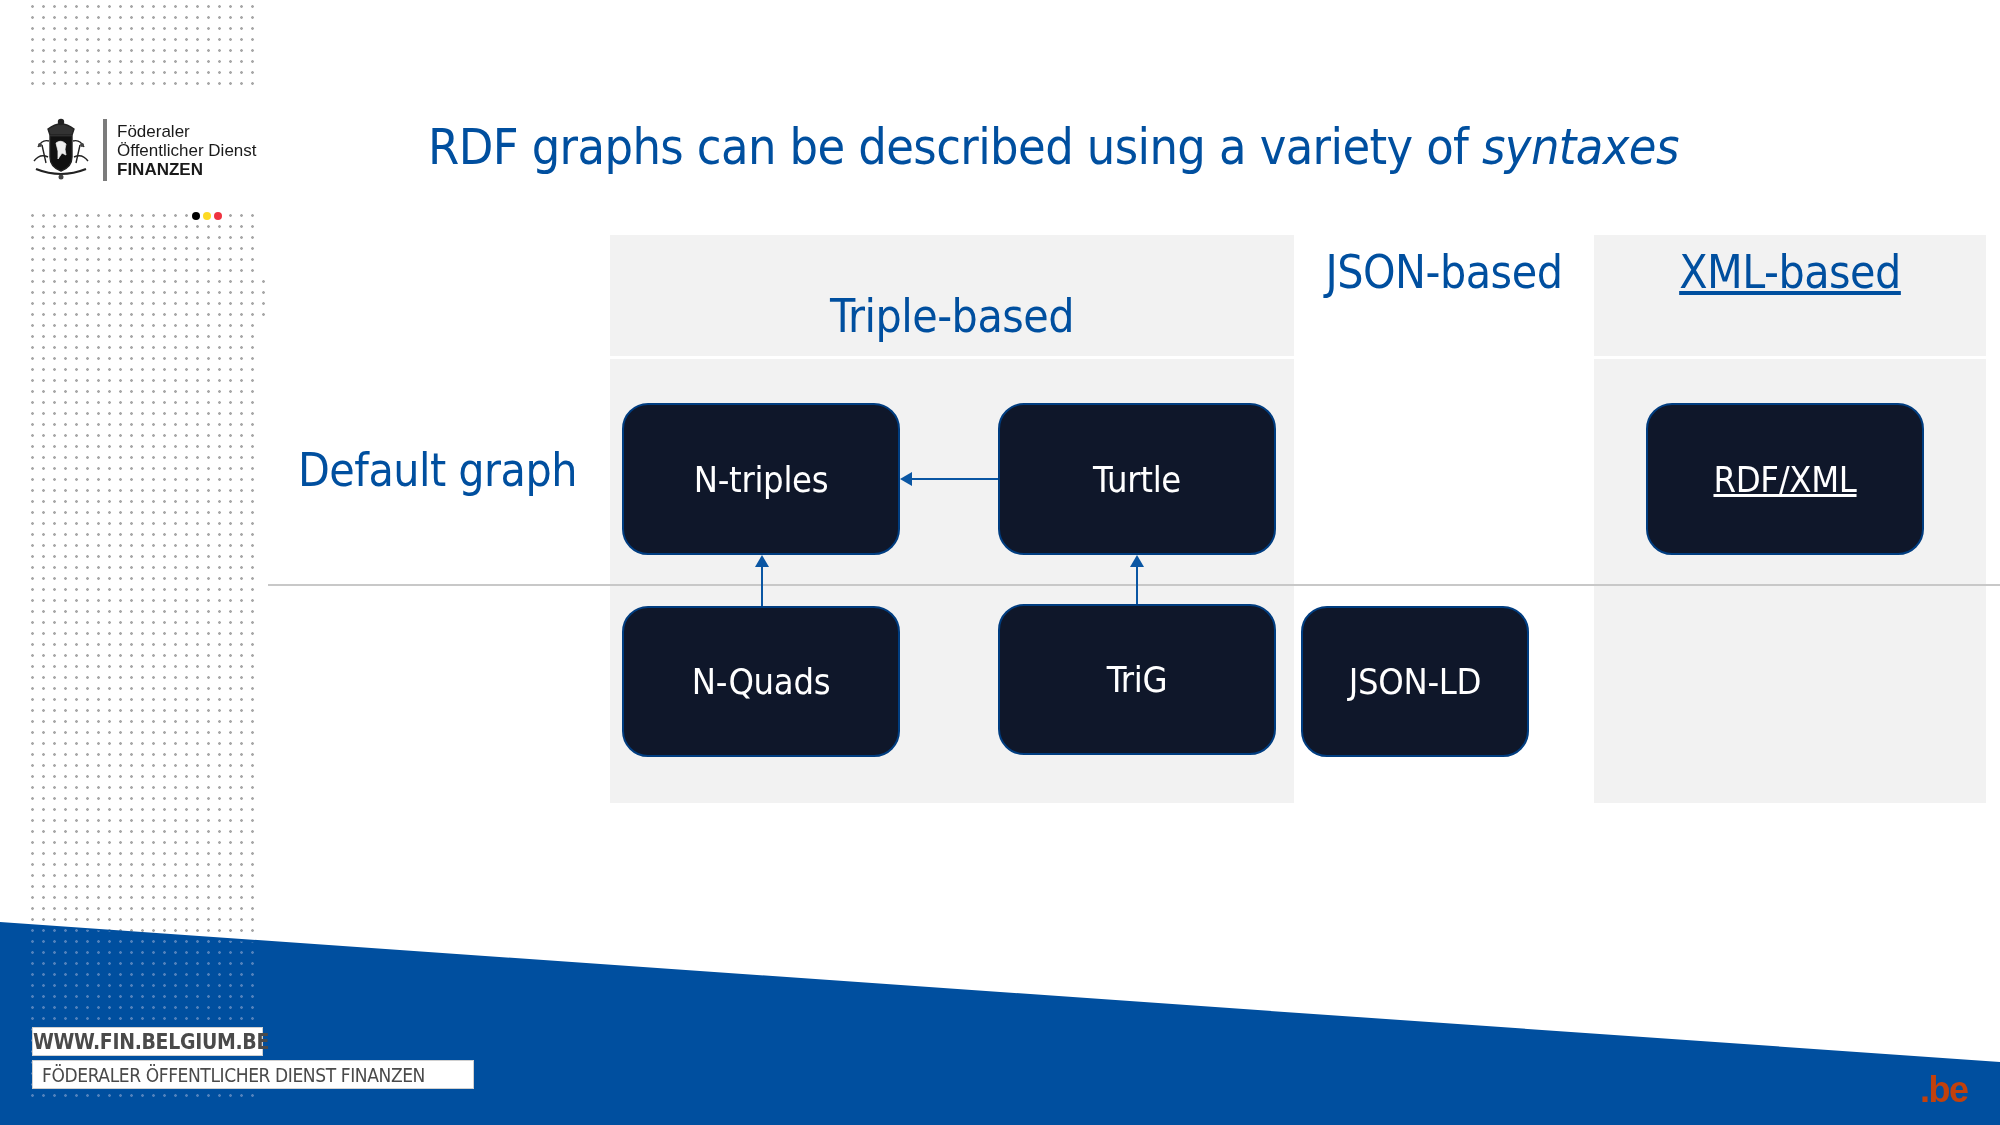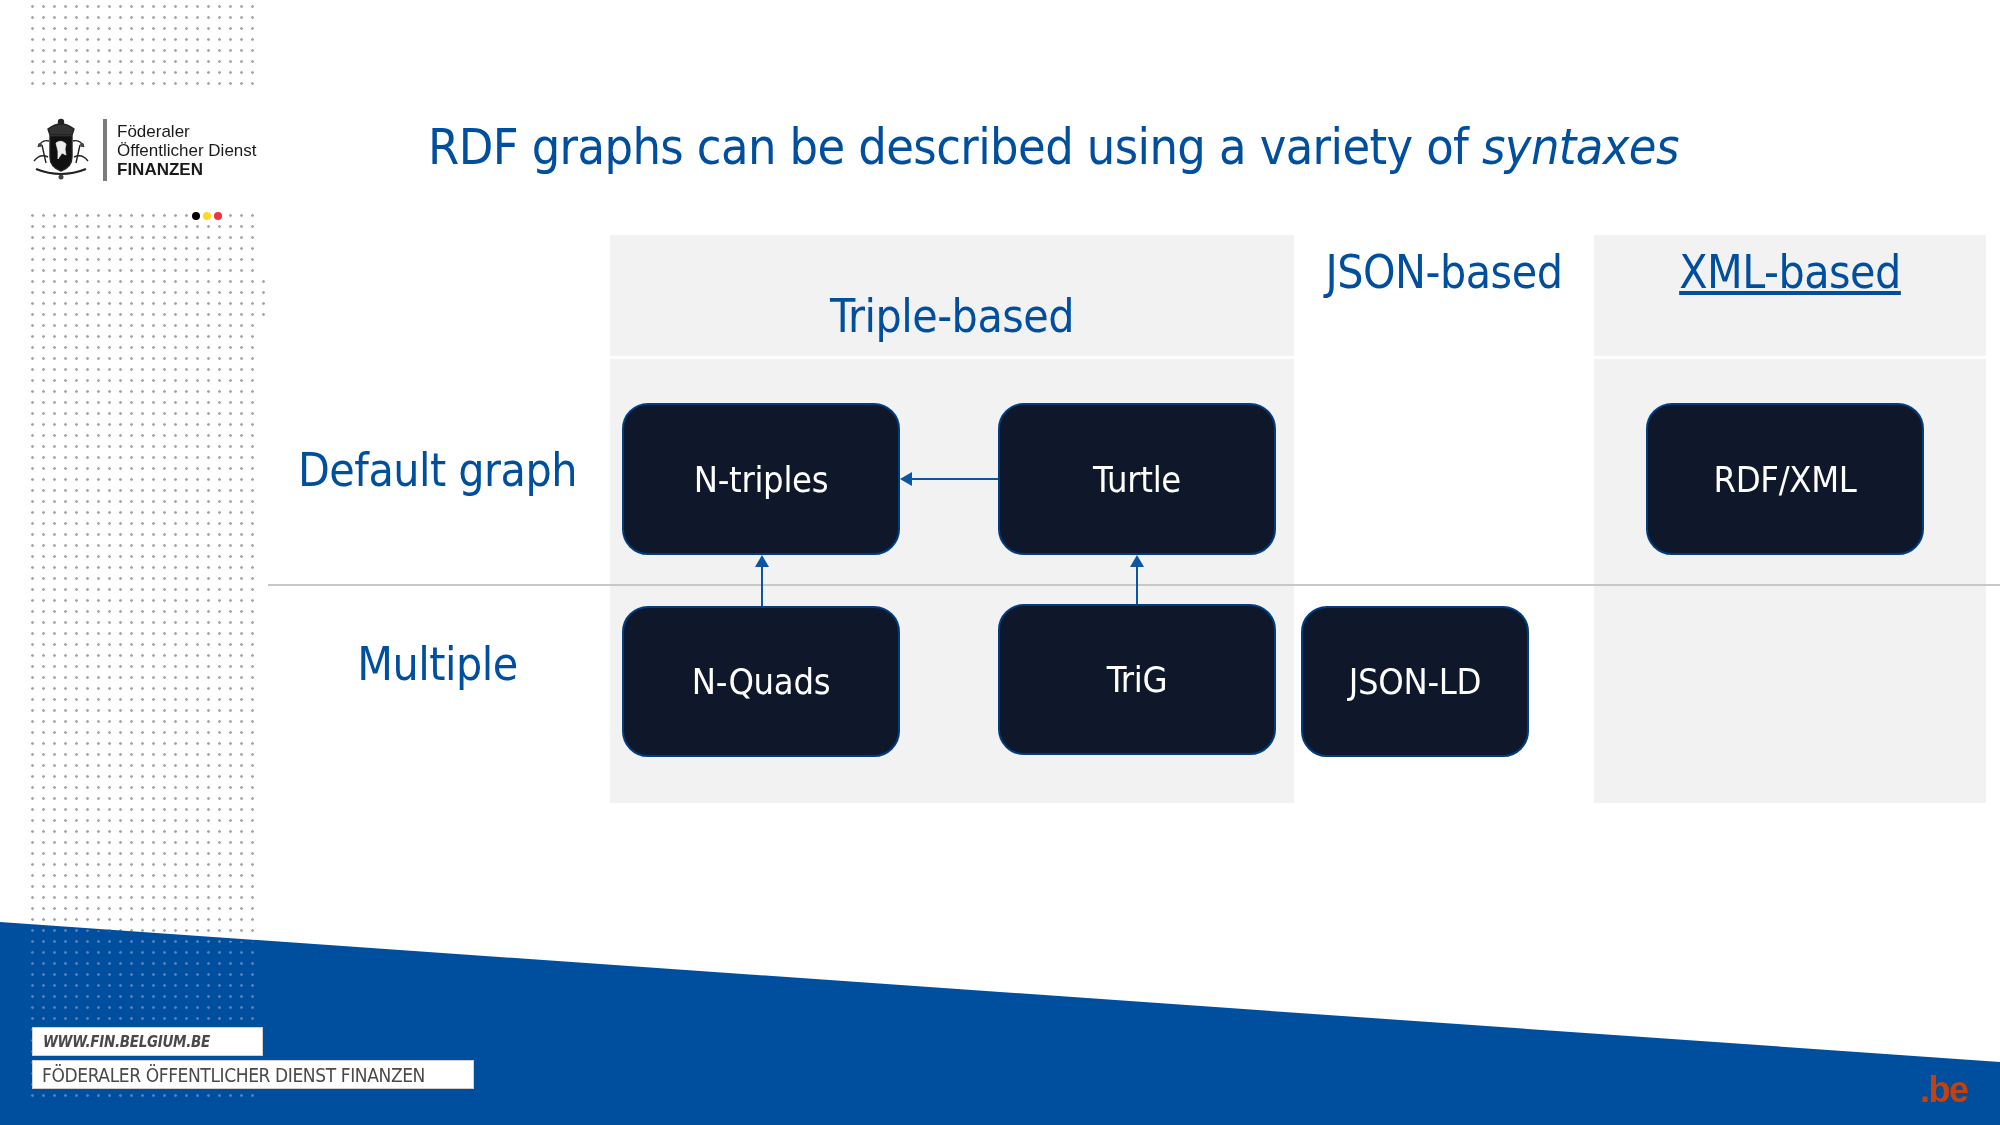--- a/index.html
+++ b/index.html
@@ -33,21 +33,21 @@
   .box { position:absolute; background:#0f172a; border:2px solid #003d80; border-radius:26px; color:#ffffff; display:flex; align-items:center; justify-content:center; font-size:36px; letter-spacing:-0.3px; }
 
   .arrow-h { position:absolute; height:2px; background:#0a56a3; }
   .arrow-v { position:absolute; width:2px; background:#0a56a3; }
   .head-left { position:absolute; width:0; height:0; border-top:7px solid transparent; border-bottom:7px solid transparent; border-right:12px solid #0a56a3; }
   .head-up { position:absolute; width:0; height:0; border-left:7px solid transparent; border-right:7px solid transparent; border-bottom:12px solid #0a56a3; }
 
   .wave { position:absolute; left:0; top:0; width:2000px; height:1125px; pointer-events:none; }
 
   .foot-box { position:absolute; background:#ffffff; border:1px solid #d0d0d0; color:#4a4a4a; font-family:"DejaVu Sans Condensed","DejaVu Sans",sans-serif; white-space:nowrap; display:flex; align-items:center; }
-  .foot-url { left:32px; top:1027px; height:29px; width:231px; padding-left:10px; font-size:15px; font-weight:bold; letter-spacing:-0.3px;font-style:italic; }
+  .foot-url { left:32px; top:1027px; height:29px; width:231px; font-size:21px; font-weight:bold; letter-spacing:-0.3px; }
   .foot-org { left:32px; top:1060px; height:29px; width:442px; padding-left:9px; font-size:19px; letter-spacing:-0.4px; }
 
   .be-logo { position:absolute; left:1920px; top:1070px; color:#c2410c; font-family:"Liberation Sans",sans-serif; font-weight:bold; font-size:36px; letter-spacing:-1.5px; line-height:40px; }
 </style>
 </head>
 <body>
 
 <div class="dots dots-top"></div>
 <div class="dots dots-side"></div>
 <div class="dots-side-extra"></div>
@@ -90,37 +90,36 @@
 <div class="col-bg" style="left:610px; top:359px; width:684px; height:444px;"></div>
 <div class="col-bg" style="left:1594px; top:235px; width:392px; height:121px;"></div>
 <div class="col-bg" style="left:1594px; top:359px; width:392px; height:444px;"></div>
 
 <div class="hdr" style="left:610px; top:242px; width:684px;margin-top:44px;">Triple-based</div>
 <div class="hdr" style="left:1294px; top:242px; width:300px;">JSON-based</div>
 <div class="hdr" style="left:1594px; top:242px; width:392px;text-decoration:underline;">XML-based</div>
 
 <div class="row-label" style="left:280px; top:440px; width:315px;">Default graph</div>
 <div class="row-label" style="left:280px; top:634px; width:315px;">
-  <div>Multiple</div>
 </div>
 
 <div class="divider"></div>
 
 <div class="arrow-h" style="left:910px; top:478px; width:88px;"></div>
 <div class="head-left" style="left:900px; top:472px;"></div>
 
 <div class="arrow-v" style="left:761px; top:566px; height:40px;"></div>
 <div class="head-up" style="left:755px; top:555px;"></div>
 
 <div class="arrow-v" style="left:1136px; top:566px; height:38px;"></div>
 <div class="head-up" style="left:1130px; top:555px;"></div>
 
 <div class="box" style="left:622px; top:403px; width:278px; height:152px;">N-triples</div>
 <div class="box" style="left:998px; top:403px; width:278px; height:152px;">Turtle</div>
-<div class="box" style="left:1646px; top:403px; width:278px; height:152px;">RDF/XML</div>
+<div class="box" style="left:1646px; top:403px; width:278px; height:152px;text-decoration:underline;">RDF/XML</div>
 <div class="box" style="left:622px; top:606px; width:278px; height:151px;">N-Quads</div>
 <div class="box" style="left:998px; top:604px; width:278px; height:151px;">TriG</div>
 <div class="box" style="left:1301px; top:606px; width:228px; height:151px;">JSON-LD</div>
 
 <svg class="wave" viewBox="0 0 2000 1125" preserveAspectRatio="none">
   <polygon points="0,922 2000,1062 2000,1125 0,1125" fill="#004f9f"></polygon>
 </svg>
 <div class="dots" style="left:27px; top:925px; width:231px; height:180px; background-image: radial-gradient(circle, rgba(150,170,210,0.55) 1.1px, transparent 1.6px); background-size:11px 11px; clip-path: polygon(0 0, 100% 18px, 100% 100%, 0 100%);"></div>
 
 <div class="foot-box foot-url">WWW.FIN.BELGIUM.BE</div>

